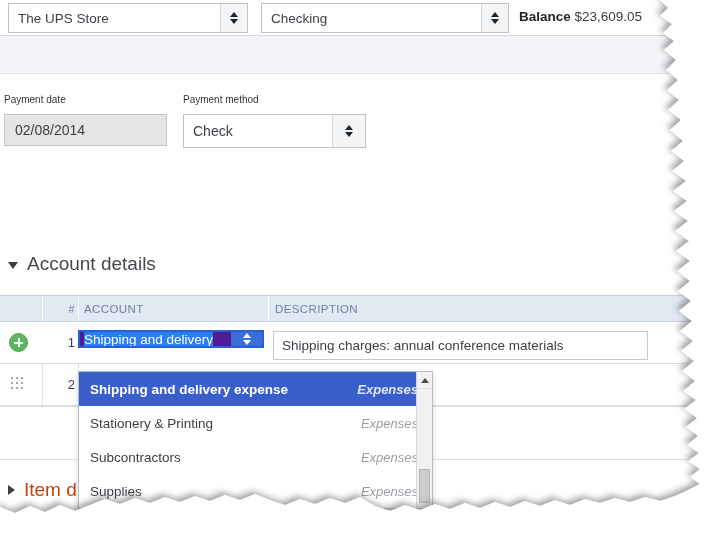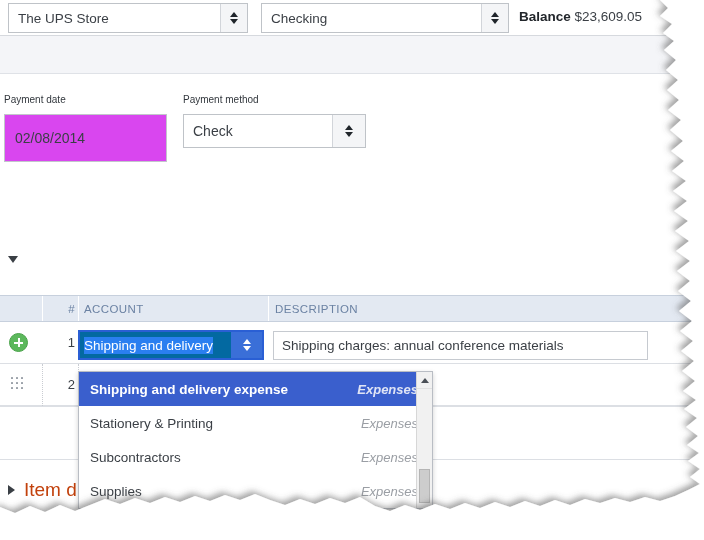--- a/index.html
+++ b/index.html
@@ -105,23 +105,23 @@
     position: absolute;
     font-size: 10px;
     font-weight: normal;
     color: #32373d;
   }
   #lbl-payment-date { left: 4px; top: 94px; }
   #lbl-payment-method { left: 183px; top: 94px; }
 
   .text-input {
     position: absolute;
-    height: 48px;
+    height: 32px;
     border: 1px solid #c2c6cb;
-    background: #d946ef;
+    background: #e5e5e5;
     display: flex;
     align-items: center;
     padding-left: 10px;
     font-size: 14px;
     color: #3a3f45;
   }
   #payment-date-input { left: 4px; top: 114px; width: 163px; }
 
   #payment-method-select { left: 183px; top: 114px; width: 183px; height: 34px; }
   #payment-method-select .sel-btn { width: 33px; }
@@ -224,23 +224,23 @@
   .cell-sep-dashed {
     position: absolute;
     width: 0;
     border-left: 1px dotted #c9ccd2;
   }
 
   
   #account-combo {
     position: absolute;
     left: 78px; top: 330px;
-    width: 186px; height: 30px;
+    width: 186px; height: 18px;
     border: 2px solid #2a5fd4;
-    background: #0369a1;
+    background: #4c1d95;
     display: flex;
     align-items: stretch;
     z-index: 6;
   }
   #account-combo .combo-text {
     flex: 1;
     display: flex;
     align-items: center;
     padding-left: 4px;
     overflow: hidden;
@@ -429,20 +429,21 @@
     <div class="sel-btn">
       <span class="spinner">
         <i class="tri-up"></i>
           <i class="tri-dn"></i>
       </span>
     </div>
   </div>
 
   <div class="section-title">
     <span class="caret-down"></span>
+    <span>Account details</span>
   </div>
 
   <div class="tbl-head">
     <div class="th-sep" style="left:42px;"></div>
     <div class="th-sep" style="left:78px;"></div>
     <div class="th-sep" style="left:268px;"></div>
     <div class="th" id="th-num">#</div>
     <div class="th" id="th-account">ACCOUNT</div>
     <div class="th" id="th-desc">DESCRIPTION</div>
   </div>

